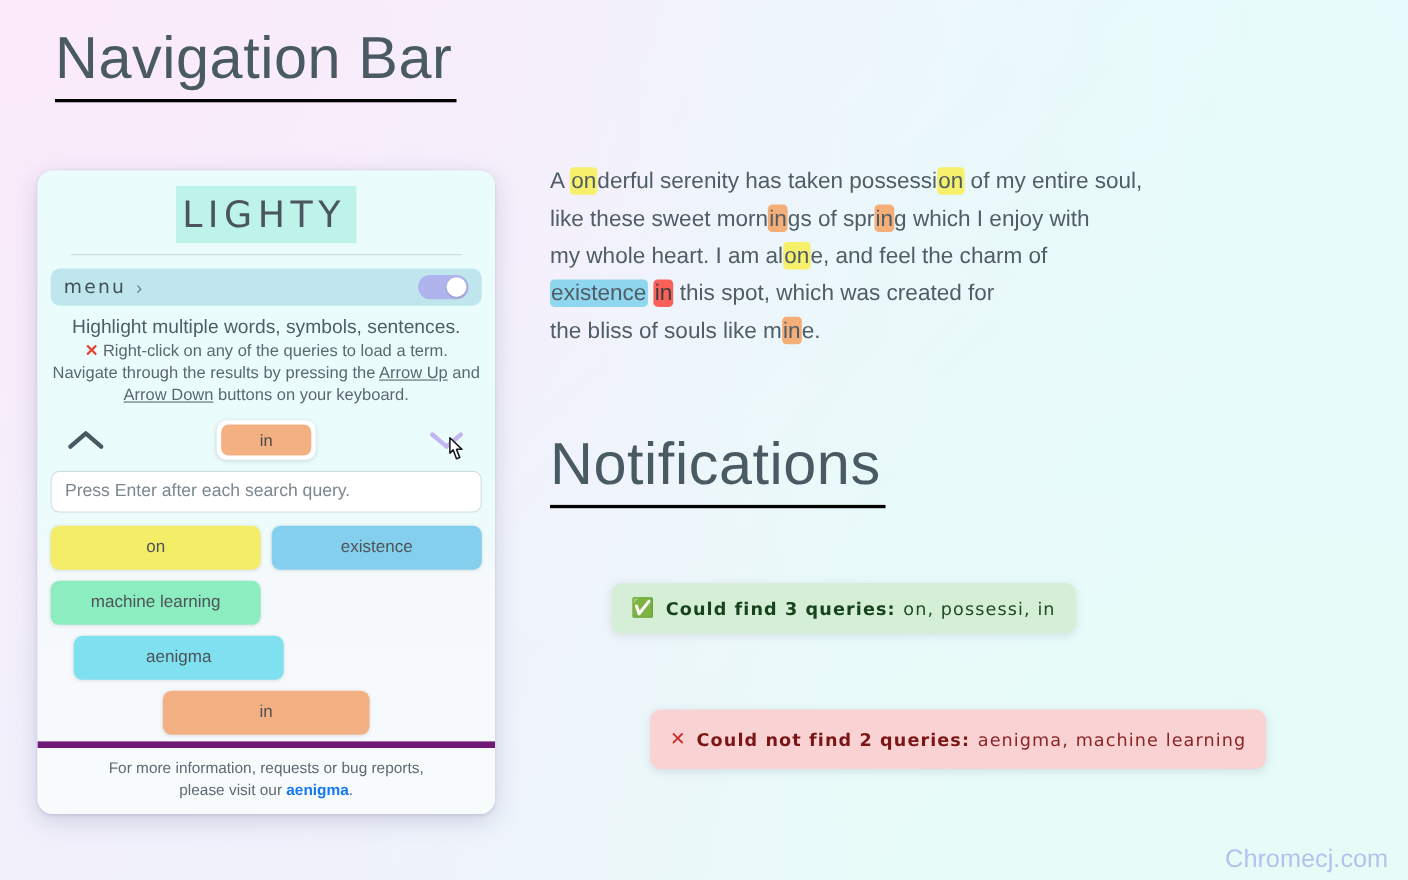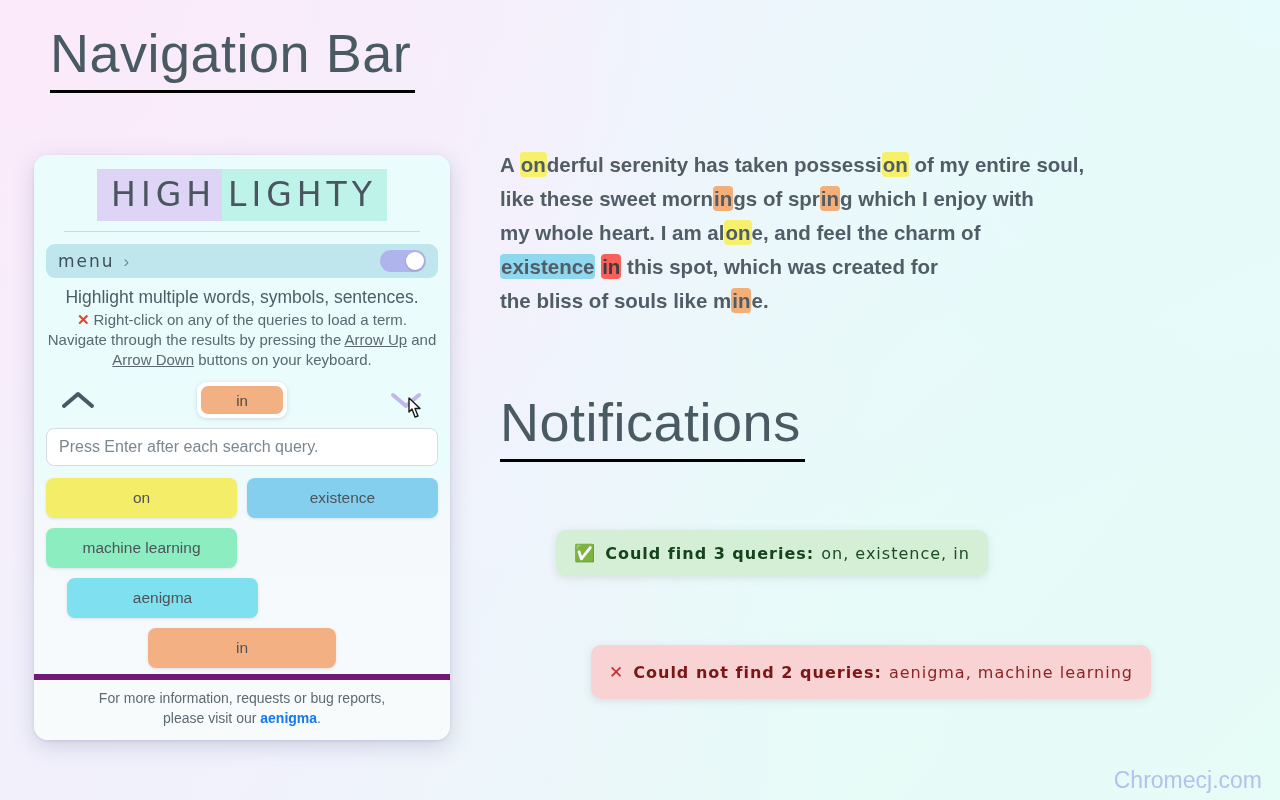--- a/index.html
+++ b/index.html
@@ -132,21 +132,20 @@
   .popup-footer a { color: #1478f0; font-weight: bold; text-decoration: none; }
 
   
   .demo-text {
     position: absolute;
     left: 500px; top: 148px;
     width: 720px;
     font-size: 20.5px;
     line-height: 34px;
     color: #515d66;
-    font-weight: bold;
   }
   .hl { border-radius: 4px; padding: 1px 1px; }
   .hl-yellow { background: #f6f06a; }
   .hl-orange { background: #f4ae78; }
   .hl-blue   { background: #8fd6ef; }
   .hl-red    { background: #fa5f5a; color: #3d3d3d; }
 
   
   .toast {
     position: absolute;
@@ -186,21 +185,20 @@
 </head>
 <body>
 
 <div class="page-heading" id="nav-heading">Navigation Bar</div>
 
 <div class="popup">
   <div class="popup-body">
 
     <div class="logo-wrap">
       <div class="logo">
-        <span class="part-a">HIGH</span>
           <span class="part-b">LIGHTY</span>
       </div>
     </div>
 
     <div class="divider"></div>
 
     <div class="menu-row">
       <span class="menu-label">menu</span>
       <span class="menu-chevron">›</span>
       <span class="menu-spacer"></span>
@@ -260,21 +258,21 @@
   </div>
 </div>
 
 <div class="demo-text" id="demo-text"><span>A </span><span class="hl hl-yellow">on</span><span>derful serenity has taken possessi</span><span class="hl hl-yellow">on</span><span> of my entire soul,</span><br><span>like these sweet morn</span><span class="hl hl-orange">in</span><span>gs of spr</span><span class="hl hl-orange">in</span><span>g which I enjoy with</span><br><span>my whole heart. I am al</span><span class="hl hl-yellow">on</span><span>e, and feel the charm of</span><br><span class="hl hl-blue">existence</span><span> </span><span class="hl hl-red">in</span><span> this spot, which was created for</span><br><span>the bliss of souls like m</span><span class="hl hl-orange">in</span><span>e.</span></div>
 
 <div class="page-heading" id="notif-heading">Notifications</div>
 
 <div class="toast" id="toast-success">
   <span class="toast-icon">✅</span>
   <span class="toast-title">Could find 3 queries:</span>
-  <span class="toast-list">on, existence, in</span>
+  <span class="toast-list">on, possessi, in</span>
 </div>
 
 <div class="toast" id="toast-error">
   <span class="toast-icon cross">✕</span>
   <span class="toast-title">Could not find 2 queries:</span>
   <span class="toast-list">aenigma, machine learning</span>
 </div>
 
 <div class="watermark">Chromecj.com</div>
 

